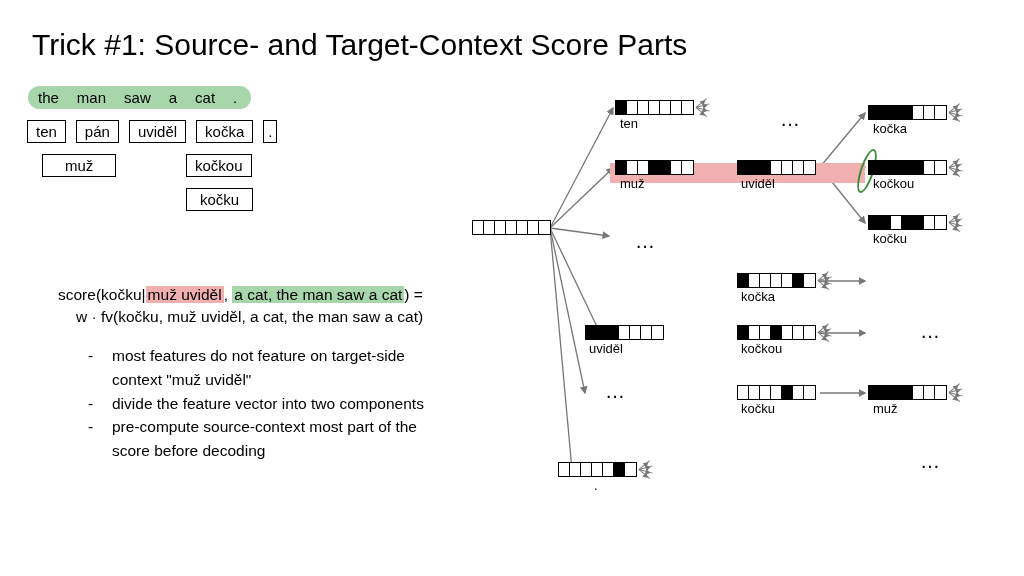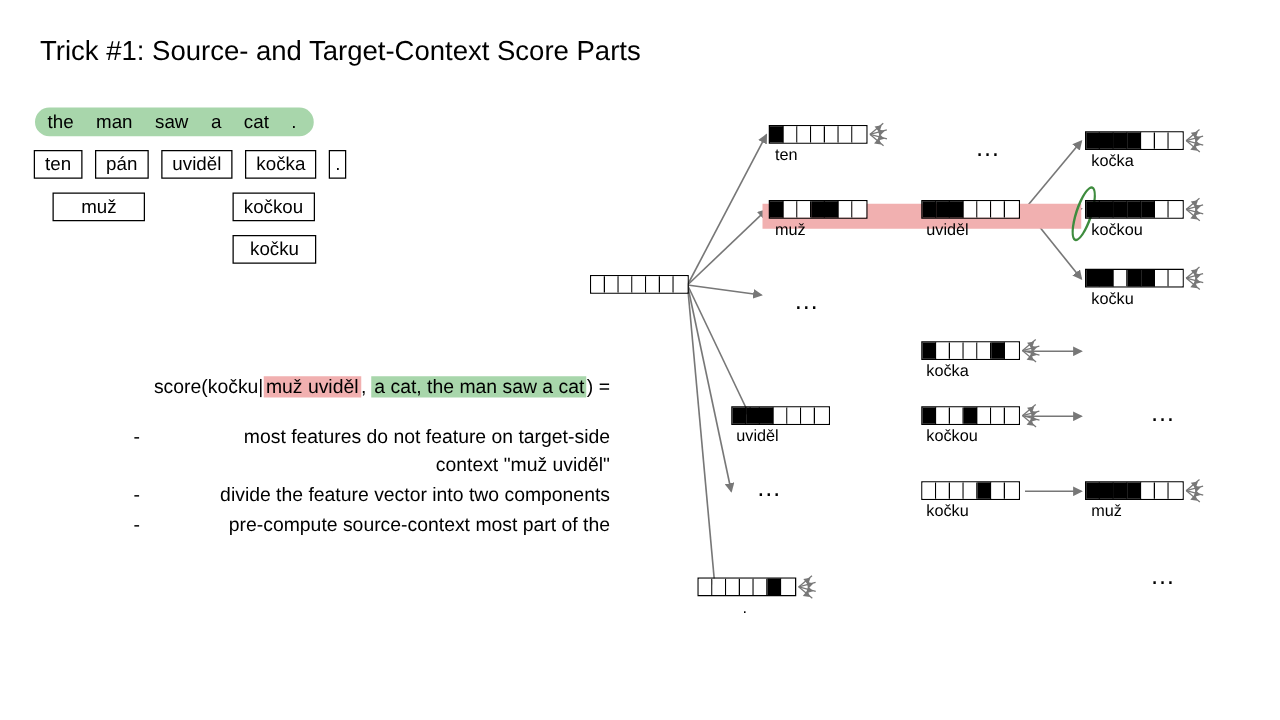--- a/index.html
+++ b/index.html
@@ -9,21 +9,21 @@
     height: 576px;
     font-family: Arial, Helvetica, sans-serif;
     background: #fff;
     color: #000;
     position: relative;
     overflow: hidden;
   }
   .title {
     position: absolute;
     top: 28px; left: 32px;
-    font-size: 22px;
+    font-size: 30px;
     font-weight: 400;
   }
   
   .sourcebar {
     position: absolute;
     top: 86px; left: 28px;
     background: #a8d6ab;
     border-radius: 12px;
     padding: 3px 14px 3px 10px;
     font-size: 15px;
@@ -36,25 +36,24 @@
     border: 1px solid #000;
     padding: 2px 8px;
     font-size: 15px;
     background: #fff;
     text-align: center;
   }
   .wbox.small { padding: 2px 4px; min-width: 8px; }
   
   .scoreblock {
     position: absolute;
-    top: 299px; left: 58px;
+    top: 284px; left: 58px;
     font-size: 15.5px;
     line-height: 1.4;
     width: 430px;
-    text-align: right;
   }
   .scoreblock .indent2 { margin-left: 18px; }
   .hl-pink { background: #f1b0b0; padding: 0 2px; }
   .hl-green { background: #a8d6ab; padding: 0 2px; }
   .bullets {
     margin-top: 18px;
     margin-left: 30px;
     font-size: 15.5px;
   }
   .bullets .row { display: flex; margin-bottom: 2px; }
@@ -143,37 +142,42 @@
   <div class="wbox">kočkou</div>
 </div>
 <div class="boxrow" style="top:188px; left:186px;">
   <div class="wbox" style="padding:2px 13px;">kočku</div>
 </div>
 
 <div class="scoreblock">
   <div>
     <span>score(kočku|</span><span class="hl-pink">muž uviděl</span><span>, </span><span class="hl-green">a cat, the man saw a cat</span><span>) =</span>
   </div>
+  <div class="indent2">w · fv(kočku, muž uviděl, a cat, the man saw a cat)</div>
   <div class="bullets">
     <div class="row">
         <div class="dash">-</div>
         <div class="txt">most features do not feature on target-side</div>
       </div>
     <div class="row">
         <div class="dash"></div>
         <div class="txt">context "muž uviděl"</div>
       </div>
     <div class="row">
         <div class="dash">-</div>
         <div class="txt">divide the feature vector into two components</div>
       </div>
     <div class="row">
         <div class="dash">-</div>
         <div class="txt">pre-compute source-context most part of the</div>
       </div>
+    <div class="row">
+        <div class="dash"></div>
+        <div class="txt">score before decoding</div>
+      </div>
   </div>
 </div>
 
 <div class="tree">
   <svg class="edges">
     <defs>
       <marker id="ah" markerWidth="6" markerHeight="6" refX="5" refY="3" orient="auto">
         <path d="M0,0 L6,3 L0,6 Z" fill="#777"></path>
       </marker>
     </defs>

